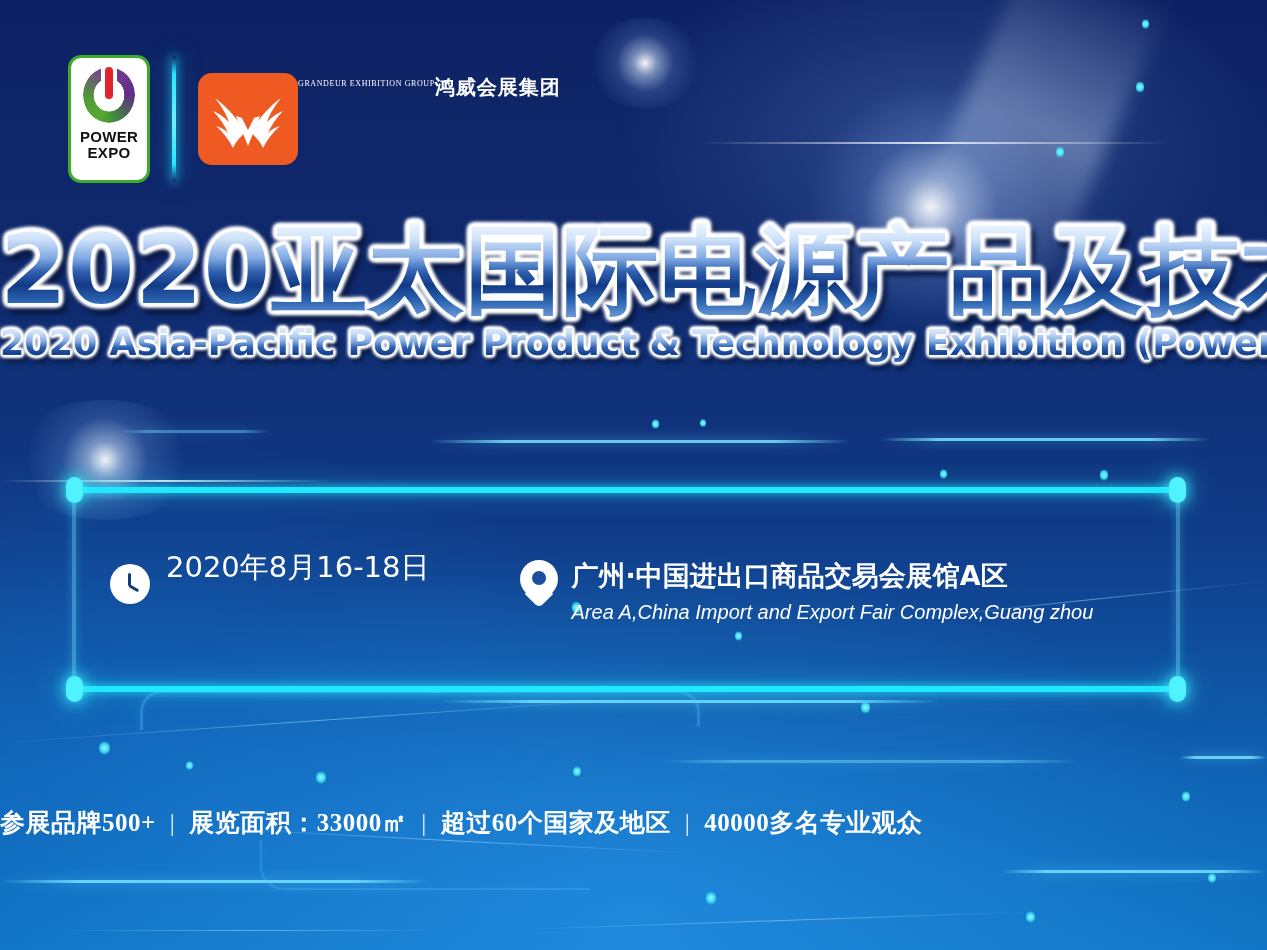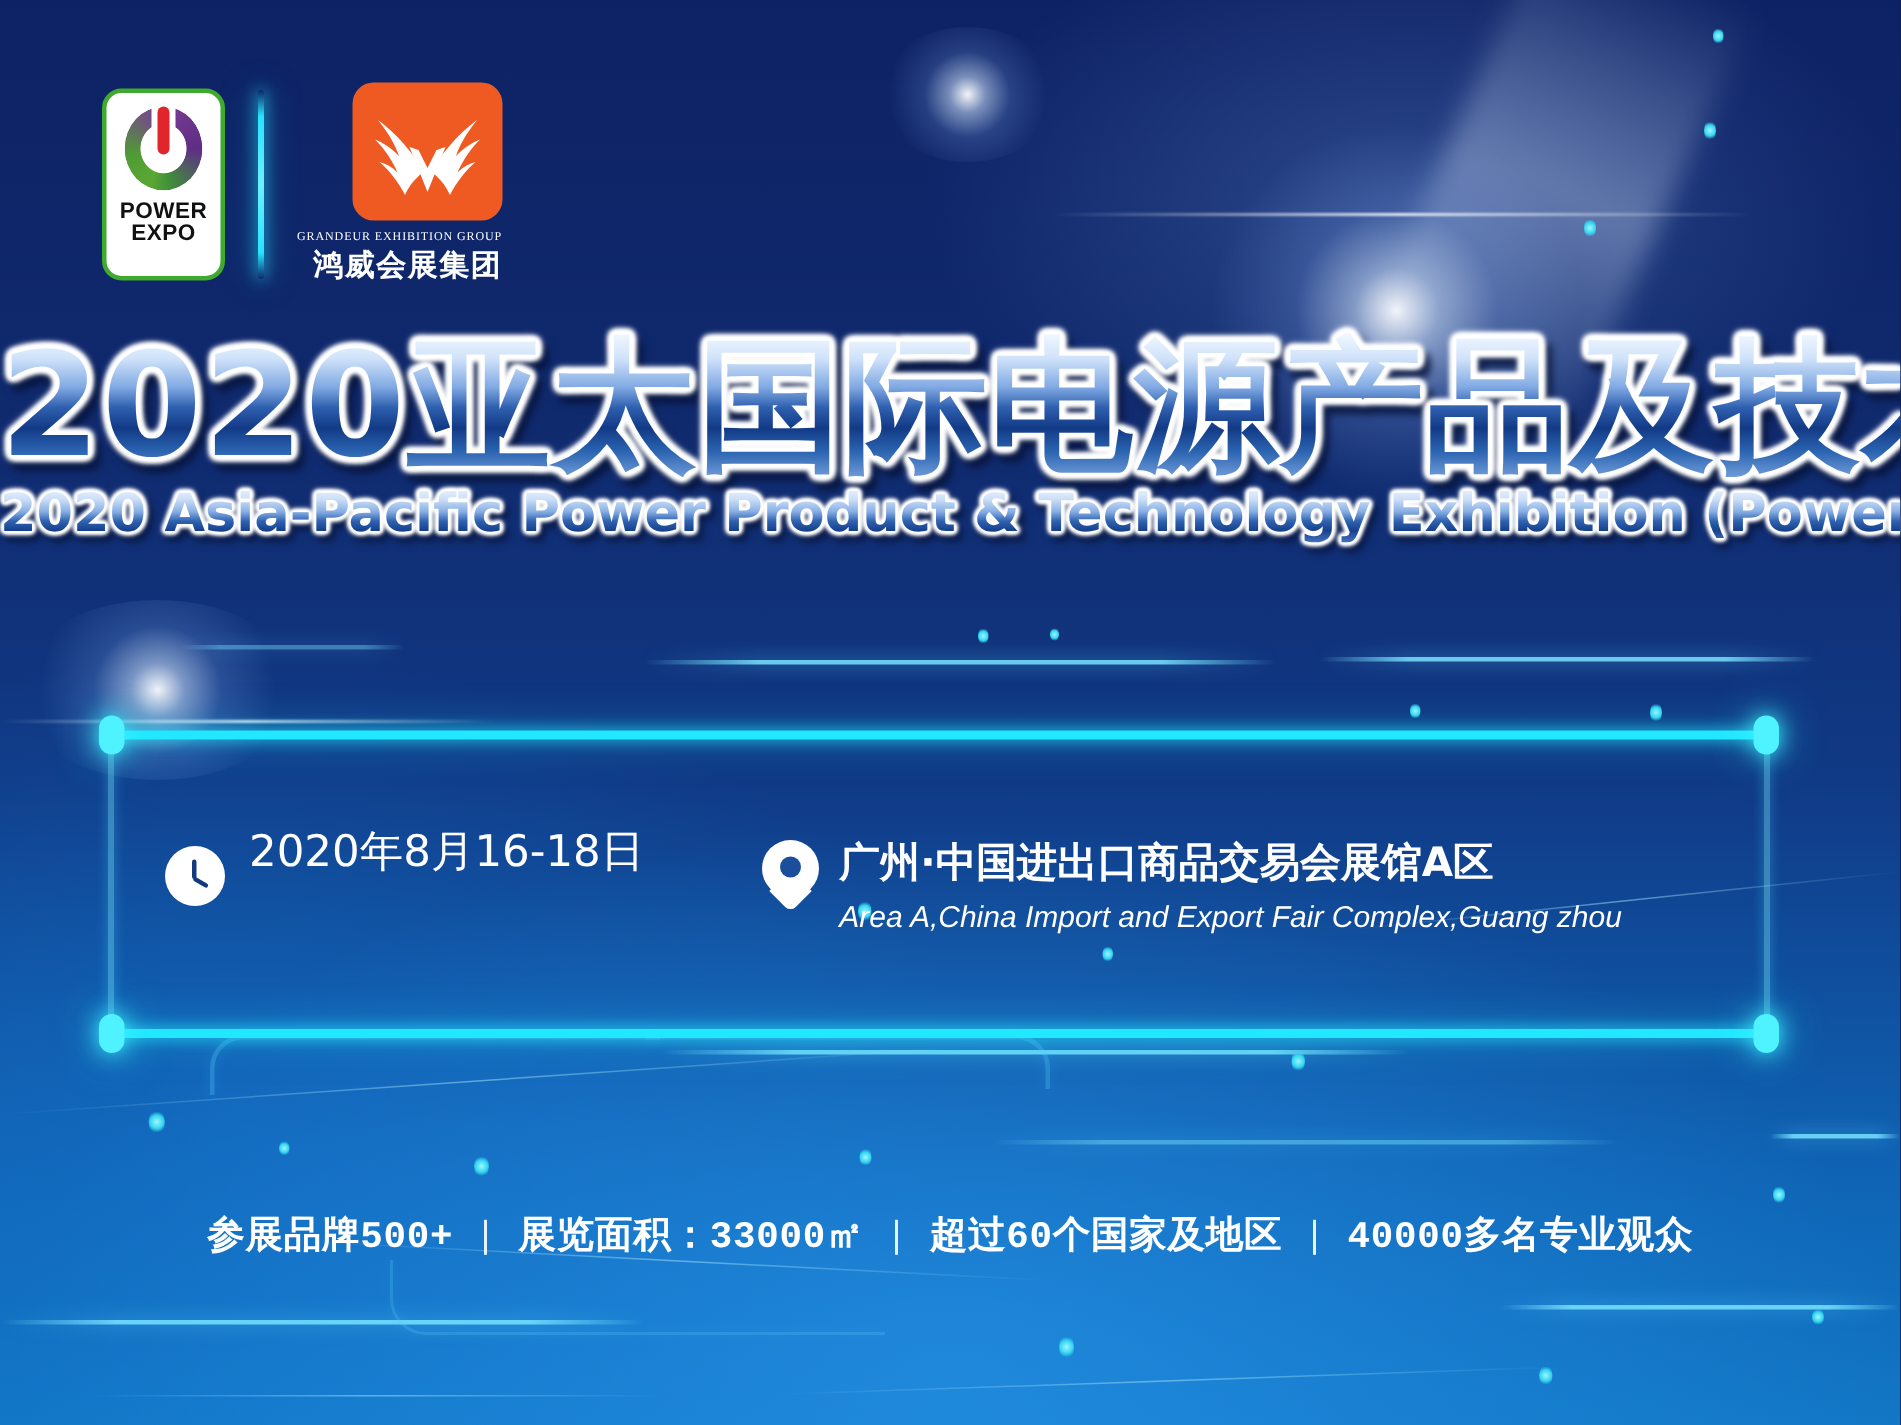--- a/index.html
+++ b/index.html
@@ -55,21 +55,21 @@
   .pe-gap{ position:absolute; left:18px; top:-2px; width:16px; height:18px; background:#ffffff; }
   .pe-bar{ position:absolute; left:22px; top:0px; width:8px; height:32px; border-radius:4px; background:#e0262c; }
   .pe-t1,.pe-t2{ color:#111; font-weight:bold; letter-spacing:.3px; line-height:1.05; }
   .pe-t1{ font-size:15px; margin-top:6px; }
   .pe-t2{ font-size:15px; }
 
   .divider{ width:4px; height:126px; margin:0 22px; border-radius:3px;
             background:linear-gradient(180deg,rgba(0,230,255,0),#27e4ff 14%,#6cf0ff 50%,#27e4ff 86%,rgba(0,230,255,0));
             box-shadow:0 0 10px rgba(40,225,255,.95),0 0 22px rgba(40,225,255,.55); }
 
-  .ge-logo{ display:flex; flex-direction:column; align-items:flex-end; }
+  .ge-logo{ display:flex; flex-direction:row; align-items:flex-start; }
   .ge-sq{ width:100px; height:92px; border-radius:14px; background:#ef5a23;
           display:flex; align-items:center; justify-content:center; }
   .ge-en{ color:#ffffff; font-size:8px; letter-spacing:.6px; margin-top:6px;
           font-family:"Liberation Serif","DejaVu Serif",serif; white-space:nowrap; }
   .ge-cn{ color:#ffffff; font-size:20px; font-weight:bold; letter-spacing:1px; margin-top:1px; white-space:nowrap; }
 
   
   .title-wrap{ position:absolute; left:0; right:0; top:222px; text-align:center; z-index:5; }
 
   .title-cn{
@@ -106,21 +106,21 @@
   .f-top{ top:0; } .f-bot{ bottom:0; }
   .f-side{ position:absolute; width:4px; height:205px; background:rgba(120,235,255,.40);
            box-shadow:0 0 8px rgba(60,220,255,.45); }
   .f-left{ left:0; top:0; } .f-right{ right:0; top:0; }
   .f-cap{ position:absolute; width:17px; height:26px; border-radius:9px; background:#4ff2ff;
           box-shadow:0 0 14px rgba(60,240,255,1), 0 0 30px rgba(60,240,255,.7); }
   .cap-tl{ left:-6px; top:-10px; } .cap-tr{ right:-6px; top:-10px; }
   .cap-bl{ left:-6px; bottom:-10px; } .cap-br{ right:-6px; bottom:-10px; }
 
   
-  .info{ position:absolute; left:110px; top:548px; display:flex; align-items:flex-start; gap:0; z-index:7; }
+  .info{ position:absolute; left:110px; top:548px; display:flex; align-items:flex-start; gap:12px; z-index:7; }
   .info-block{ display:flex; align-items:flex-start; }
   .icon-clock{ width:40px; height:40px; border-radius:50%; background:#ffffff; position:relative;
                margin-top:16px; margin-right:16px; flex:none; }
   .icon-clock::before{ content:""; position:absolute; left:18px; top:9px; width:3px; height:13px;
                        background:#123a7d; border-radius:2px; }
   .icon-clock::after{ content:""; position:absolute; left:19px; top:20px; width:11px; height:3px;
                       background:#123a7d; border-radius:2px; transform-origin:left center; transform:rotate(30deg); }
   .icon-pin{ width:38px; height:52px; position:relative; margin-top:12px; margin-right:14px; flex:none; }
   .icon-pin-head{ position:absolute; left:0; top:0; width:38px; height:38px; border-radius:50%; background:#ffffff; }
   .icon-pin-tip{ position:absolute; left:9px; top:24px; width:20px; height:20px; background:#ffffff;
@@ -132,23 +132,23 @@
          font-family:"DejaVu Sans","Liberation Sans",sans-serif; }
   .l-en{ color:#ffffff; font-size:28px; font-weight:500; line-height:1.32; white-space:nowrap; }
   .loc-cn{ color:#ffffff; font-size:27px; font-weight:700; line-height:1.3; white-space:nowrap;
            font-family:"DejaVu Sans","Liberation Sans",sans-serif;margin-top:10px; }
   .loc-en{ color:#ffffff; font-size:20px; font-weight:500; line-height:1.35; white-space:nowrap; margin-top:6px;font-style:italic; }
   sup{ font-size:.58em; vertical-align:super; }
 
   .date-col{ margin-right:78px; }
 
   
-  .stats{ position:absolute; left:0; right:0; top:806px; text-align:center; z-index:7;
+  .stats{ position:absolute; left:0; right:0; top:806px; text-align:left; z-index:7;
           color:#ffffff; font-size:25px; font-weight:bold; letter-spacing:.5px;
-          font-family:Liberation Mono, monospace; white-space:nowrap; }
+          font-family:Liberation Serif, serif; white-space:nowrap; }
   .stats .sep{ font-weight:300; opacity:.9; padding:0 14px; }
 </style>
 </head>
 <body>
 
 <div class="banner">
 
   <div class="bg-layer">
     <div class="flare" style="left:806px;top:82px;width:250px;height:250px;"></div>
     <div class="flare-streak" style="left:700px;top:142px;width:470px;"></div>

